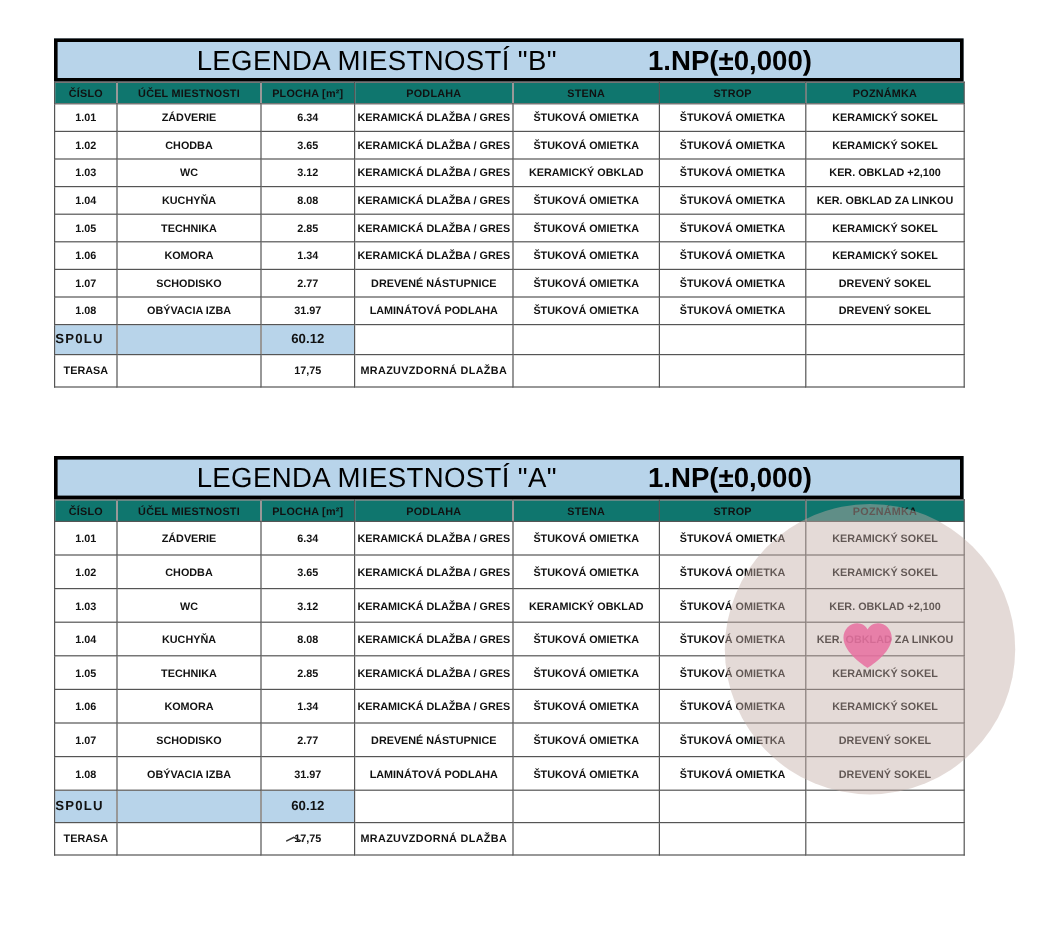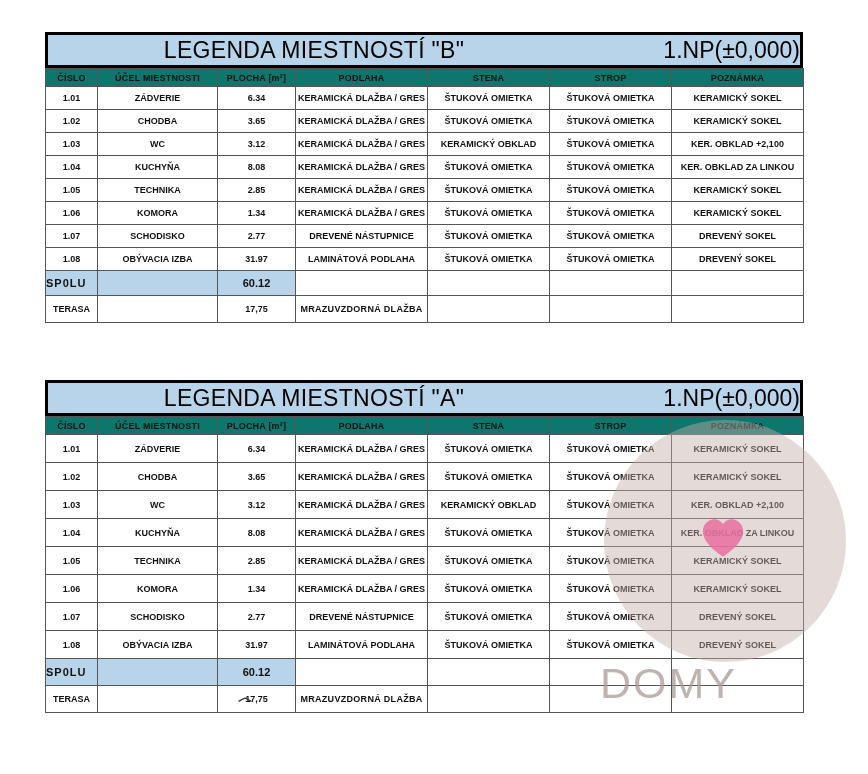--- a/index.html
+++ b/index.html
@@ -79,23 +79,23 @@
     flex: 1;
     text-align: center;
     font-size: 23px;
     font-weight: 400;
     color: #000;
     padding-left: 40px;
     letter-spacing: 0.3px;
   }
   .legend-title .t-right {
     width: 260px;
-    text-align: right;
+    text-align: left;
     font-size: 23px;
-    font-weight: 400;
+    font-weight: 700;
     color: #000;
   }
 
   table.legend {
     border-collapse: collapse;
     width: 758px;
     table-layout: fixed;
   }
   table.legend th, table.legend td {
     border: 1px solid #555;
@@ -399,18 +399,17 @@
         </tr>
       </tbody>
     </table>
   </div>
 
   <div class="wm-circle"></div>
   <svg class="wm-heart" viewBox="0 0 32 30">
     <path d="M16 28 C16 28 2 19.5 2 10.5 C2 5.5 5.8 2 10 2 C12.8 2 15 3.6 16 5.6 C17 3.6 19.2 2 22 2 C26.2 2 30 5.5 30 10.5 C30 19.5 16 28 16 28 Z" fill="#e86fa0" opacity="0.85"></path>
   </svg>
   <div class="wm-text">
-    <div class="l1">DOMY</div>
   </div>
 
   <div class="caret">︿</div>
 
 </div>
 
 </body></html>

